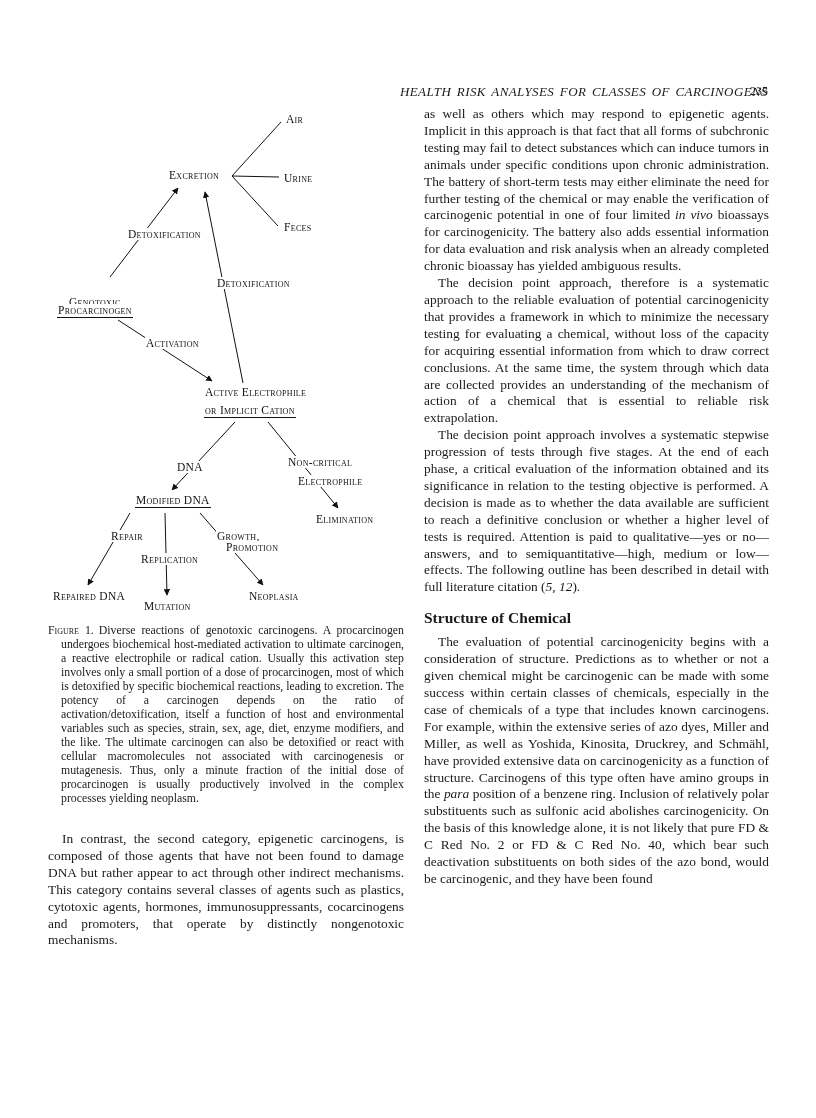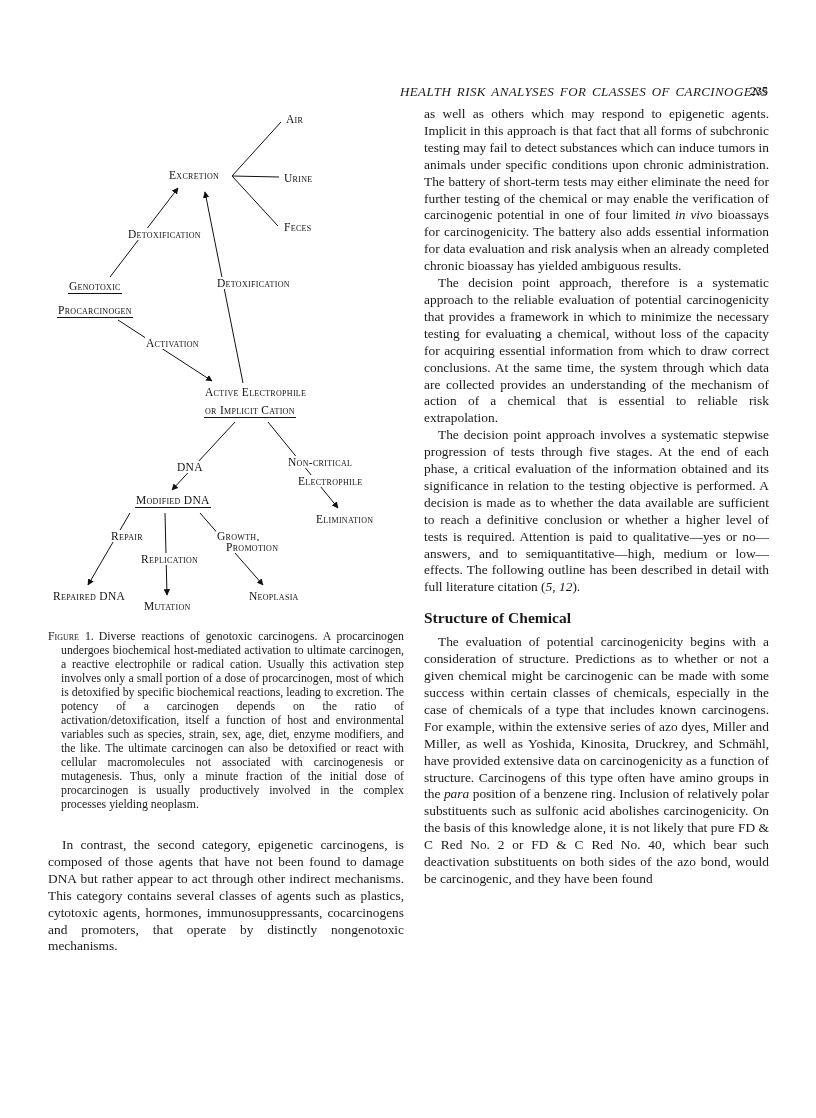--- a/index.html
+++ b/index.html
@@ -31,21 +31,21 @@
   .diagram svg { position:absolute; left:0; top:0; }
   .dlabel {
     position:absolute; white-space:nowrap; font-variant:small-caps;
     font-size:11.5px; line-height:12px; letter-spacing:.3px;
     background:#fff; padding:0 1px; color:#111;
   }
   .ul { border-bottom:1px solid #111; padding-bottom:1px; }
 
   
   .caption {
-    margin-top:6px; font-size:11.8px; line-height:14px; text-align:justify;
+    font-size:11.8px; line-height:14px; text-align:justify;
     padding-left:13px; text-indent:-13px;
   }
   .cap-label { font-variant:small-caps; padding-right:5px; }
   .ital { font-style:italic; }
 </style>
 </head>
 <body>
 
 <div class="page">
 
@@ -77,21 +77,21 @@
           <line x1="152" y1="405" x2="215" y2="477" marker-end="url(#ah)"></line>
         </g>
       </svg>
 
       <span class="dlabel" style="left:237px;top:5px">Air</span>
       <span class="dlabel" style="left:120px;top:61px">Excretion</span>
       <span class="dlabel" style="left:235px;top:64px">Urine</span>
       <span class="dlabel" style="left:235px;top:113px">Feces</span>
       <span class="dlabel" style="left:79px;top:120px">Detoxification</span>
       <span class="dlabel" style="left:168px;top:169px">Detoxification</span>
-      <span class="dlabel ul" style="left:20px;top:172px">Genotoxic</span>
+      <span class="dlabel ul" style="left:20px;top:188px">Genotoxic</span>
       <span class="dlabel ul" style="left:9px;top:196px">Procarcinogen</span>
       <span class="dlabel" style="left:97px;top:229px">Activation</span>
       <span class="dlabel" style="left:156px;top:278px">Active Electrophile</span>
       <span class="dlabel ul" style="left:156px;top:296px">or Implicit Cation</span>
       <span class="dlabel" style="left:128px;top:353px">DNA</span>
       <span class="dlabel" style="left:239px;top:348px">Non-critical</span>
       <span class="dlabel" style="left:249px;top:367px">Electrophile</span>
       <span class="dlabel ul" style="left:87px;top:386px">Modified DNA</span>
       <span class="dlabel" style="left:267px;top:405px">Elimination</span>
       <span class="dlabel" style="left:62px;top:422px">Repair</span>

